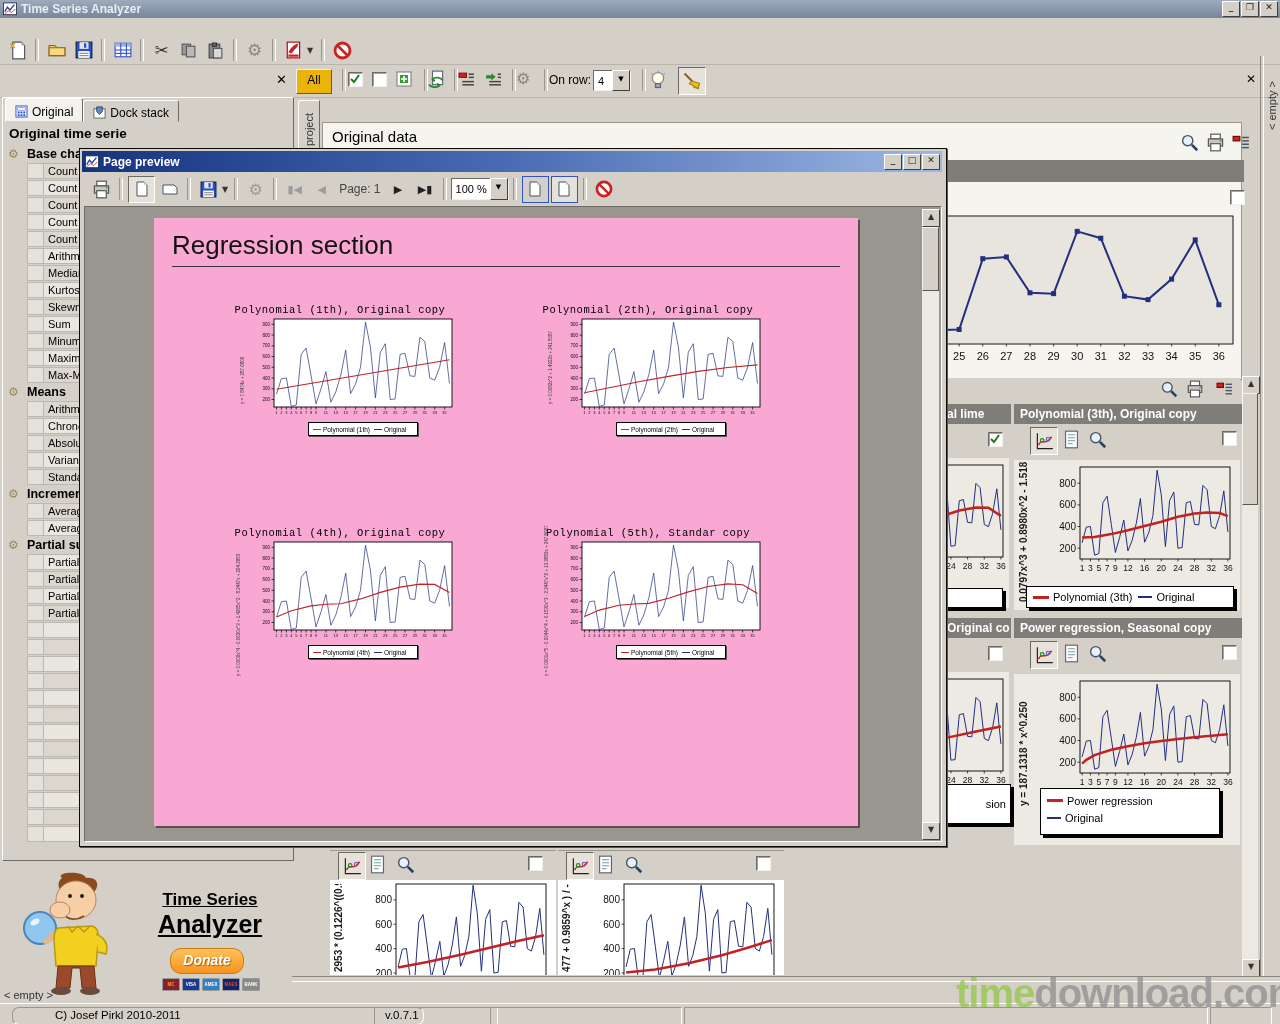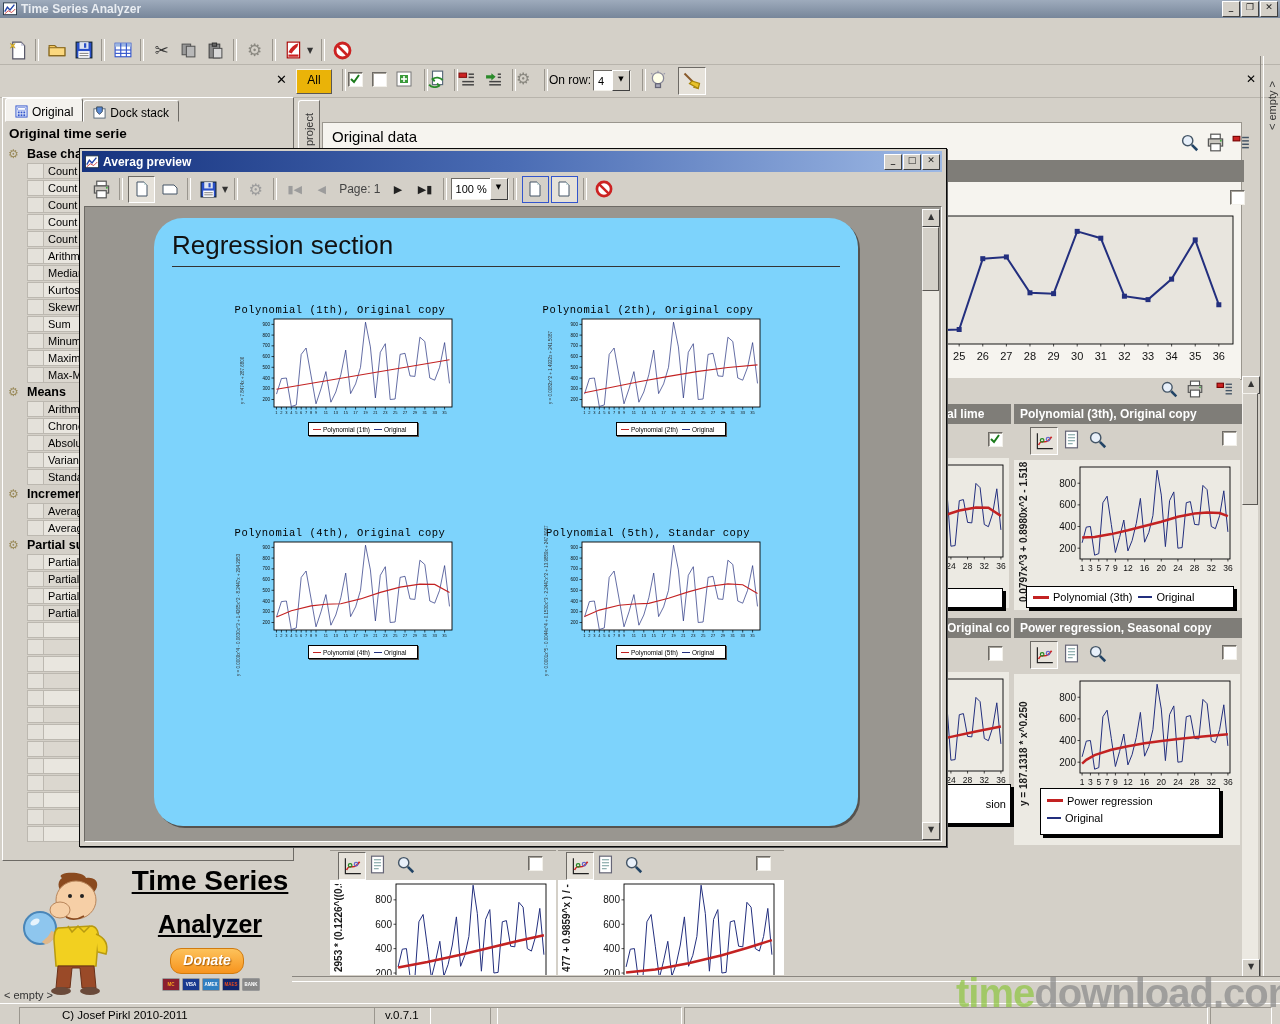--- a/index.html
+++ b/index.html
@@ -813,21 +813,21 @@
 
   <div class="abs ppwin">
     <div class="abs pptitle">
       <span class="ic" style="width:14px;height:14px;margin:0 4px 0 3px;">
           <svg viewBox="0 0 16 16">
             <rect x="0.5" y="1" width="15" height="13.5" fill="#fff" stroke="#234"></rect>
             <polyline points="2,11 5,6 8,9 13,3" fill="none" stroke="#2244aa" stroke-width="1.6"></polyline>
             <polyline points="2,13.5 6,10 10,12 14,8" fill="none" stroke="#cc3333" stroke-width="1"></polyline>
           </svg>
         </span>
-      <span>Averag preview</span>
+      <span>Page preview</span>
       <span style="flex:1"></span>
       <span class="winbtn">_</span>
       <span class="winbtn">□</span>
       <span class="winbtn" style="margin-right:2px;">✕</span>
     </div>
     <div class="abs toolbar" style="left:2px;top:25px;width:860px;height:30px;padding-left:6px;">
       <span class="tbtn">
           <span class="ic" style="width:19px;height:19px">
             <svg viewBox="0 0 16 16">
               <rect x="4" y="1" width="8" height="4" fill="#fff" stroke="#555"></rect>
@@ -903,21 +903,21 @@
             <svg viewBox="0 0 16 16">
               <circle cx="8" cy="8" r="6.3" fill="#fff" stroke="#cc2222" stroke-width="2.4"></circle>
               <line x1="3.8" y1="3.8" x2="12.2" y2="12.2" stroke="#cc2222" stroke-width="2.2"></line>
             </svg>
           </span>
         </span>
     </div>
 
     <div class="abs bevin" style="left:4px;top:57px;width:856px;height:634px;background:#999690;">
 
-      <div class="abs" style="left:69px;top:11px;width:704px;height:608px;background:#7dd3fc;box-shadow:2px 2px 0 #55524e;border-radius:29px;">
+      <div class="abs" style="left:69px;top:11px;width:704px;height:608px;background:#f9a8d4;box-shadow:2px 2px 0 #55524e;">
         <div class="abs" style="left:18px;top:12px;font-size:26px;color:#111;">Regression section</div>
         <div class="abs" style="left:18px;top:48px;width:668px;border-top:1.5px solid #333;"></div>
 
         <div class="abs mono" style="left:70px;top:86px;width:232px;text-align:center;font-size:10.5px;letter-spacing:.5px;">Polynomial (1th), Original copy</div>
         <div class="abs vlab" style="left:86px;top:100px;height:86px;font-size:4.5px;font-weight:normal;color:#333;">y = 7.8474x + 287.6806</div>
         <div class="abs" id="c-pp1" style="left:94px;top:97px;width:212px;height:104px;"><svg width="212" height="104" style="overflow:visible">
               <rect x="26" y="4" width="178" height="88" fill="#fff"></rect>
               <line x1="23.5" y1="84.48780487804878" x2="26" y2="84.48780487804878" stroke="#000" stroke-width="0.7"></line>
               <text x="22" y="86.10780487804878" text-anchor="end" font-size="4.5" fill="#111" font-family="Liberation Sans,sans-serif">200</text>
               <line x1="23.5" y1="73.75609756097562" x2="26" y2="73.75609756097562" stroke="#000" stroke-width="0.7"></line>
@@ -1234,37 +1234,37 @@
       <circle cx="26" cy="58" r="16" fill="#8ec6ee" stroke="#4a86b8" stroke-width="2"></circle>
       <ellipse cx="21" cy="52" rx="5" ry="3" fill="#e8f4fc" transform="rotate(-30 21 52)"></ellipse>
       <path d="M40 62 Q34 74 30 70" fill="none" stroke="#e0b88a" stroke-width="6"></path>
       <path d="M44 58 L78 56 Q86 58 84 72 L82 96 L42 96 L40 70 Q40 60 44 58 Z" fill="#f2d020" stroke="#b89a10" stroke-width="1.5"></path>
       <path d="M54 56 l4 6 6-6 6 6 6-6" fill="none" stroke="#b89a10" stroke-width="1.5"></path>
       <path d="M82 64 Q96 70 92 84 L84 82" fill="#f2d020" stroke="#b89a10" stroke-width="1.5"></path>
       <path d="M44 96 L42 118 L56 118 L58 98 L66 98 L68 118 L82 118 L80 96 Z" fill="#9a4a28" stroke="#6a3018"></path>
       <ellipse cx="47" cy="121" rx="10" ry="4" fill="#6a4a3a"></ellipse>
       <ellipse cx="76" cy="121" rx="10" ry="4" fill="#6a4a3a"></ellipse>
     </svg>
-    <div class="abs" style="left:128px;top:3px;width:160px;text-align:center;font-size:28px;font-weight:bold;text-decoration:underline;">Time Series</div>
+    <div class="abs" style="left:128px;top:28px;width:160px;text-align:center;font-size:17px;font-weight:bold;text-decoration:underline;">Time Series</div>
     <div class="abs" style="left:128px;top:48px;width:160px;text-align:center;font-size:25px;font-weight:bold;text-decoration:underline;">Analyzer</div>
     <div class="abs" style="left:168px;top:86px;width:72px;height:24px;background:linear-gradient(to bottom,#fdc25b,#f7941e);border:1px solid #d07b10;border-radius:11px;
                 text-align:center;color:#fff;font-weight:bold;font-style:italic;font-size:14px;line-height:23px;text-shadow:1px 1px 1px #a85f08;">Donate</div>
     <div class="abs" id="cards" style="left:160px;top:116px;display:flex;gap:2px;">
         <span style="width: 16px; height: 11px; background: padding-box rgb(138, 31, 47); color: rgb(244, 162, 31); font-size: 4.5px; font-weight: bold; display: inline-flex; align-items: center; justify-content: center; border: 1px solid rgb(153, 153, 153); border-radius: 1px;">MC</span>
         <span style="width: 16px; height: 11px; background: padding-box rgb(26, 58, 143); color: rgb(255, 255, 255); font-size: 4.5px; font-weight: bold; display: inline-flex; align-items: center; justify-content: center; border: 1px solid rgb(153, 153, 153); border-radius: 1px;">VISA</span>
         <span style="width: 16px; height: 11px; background: padding-box rgb(47, 127, 193); color: rgb(255, 255, 255); font-size: 4.5px; font-weight: bold; display: inline-flex; align-items: center; justify-content: center; border: 1px solid rgb(153, 153, 153); border-radius: 1px;">AMEX</span>
         <span style="width: 16px; height: 11px; background: padding-box rgb(18, 36, 106); color: rgb(232, 74, 31); font-size: 4.5px; font-weight: bold; display: inline-flex; align-items: center; justify-content: center; border: 1px solid rgb(153, 153, 153); border-radius: 1px;">MAES</span>
         <span style="width: 16px; height: 11px; background: padding-box rgb(136, 136, 136); color: rgb(255, 255, 255); font-size: 4.5px; font-weight: bold; display: inline-flex; align-items: center; justify-content: center; border: 1px solid rgb(153, 153, 153); border-radius: 1px;">BANK</span>
       </div>
   </div>
 
   <div class="abs" style="left:4px;top:989px;font-size:11px;color:#333;">&lt; empty &gt;</div>
 
   <div class="abs" id="statusbar" style="left:0;top:1003px;width:1280px;height:21px;background:#d4d0c8;border-top:1px solid #fff;">
-      <div class="statuscell" style="left: 19px; width: 368px; padding-left: 42px;">C) Josef Pirkl 2010-2011</div>
+      <div class="statuscell" style="left: 12px; width: 368px; padding-left: 42px; border-radius: 7px;">C) Josef Pirkl 2010-2011</div>
       <div class="statuscell" style="left: 374px; width: 112px; padding-left: 10px;">v.0.7.1</div>
       <div class="statuscell" style="left: 490px; width: 190px;"></div>
       <div class="statuscell" style="left: 684px; width: 522px;"></div>
       <div class="statuscell" style="left: 1210px; width: 60px;"></div>
     </div>
 
   <div class="abs watermark">
     <span style="color:#8dc63f;">time</span><span style="color:#8a8a8a;">download.com</span>
   </div>
 </div>

